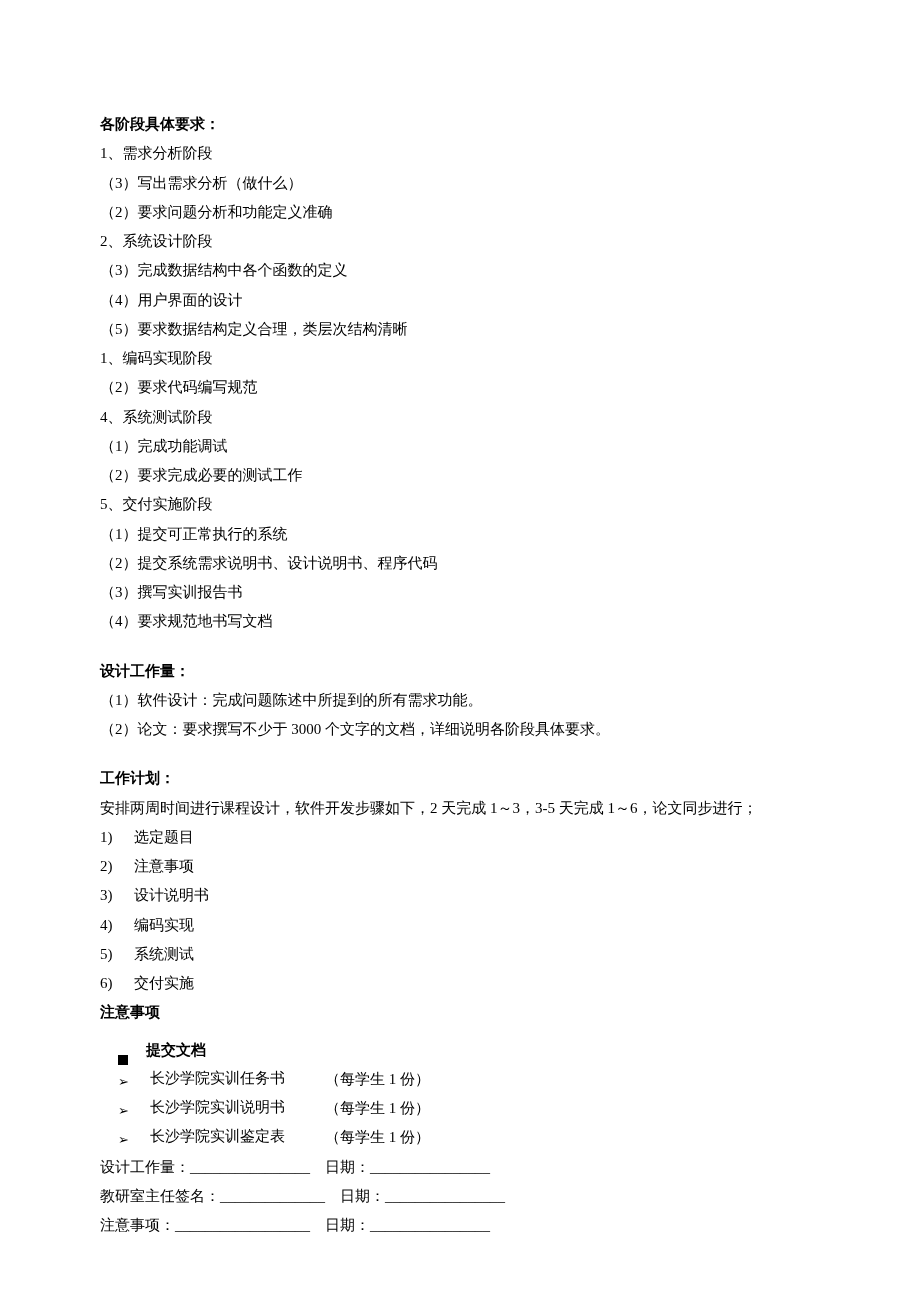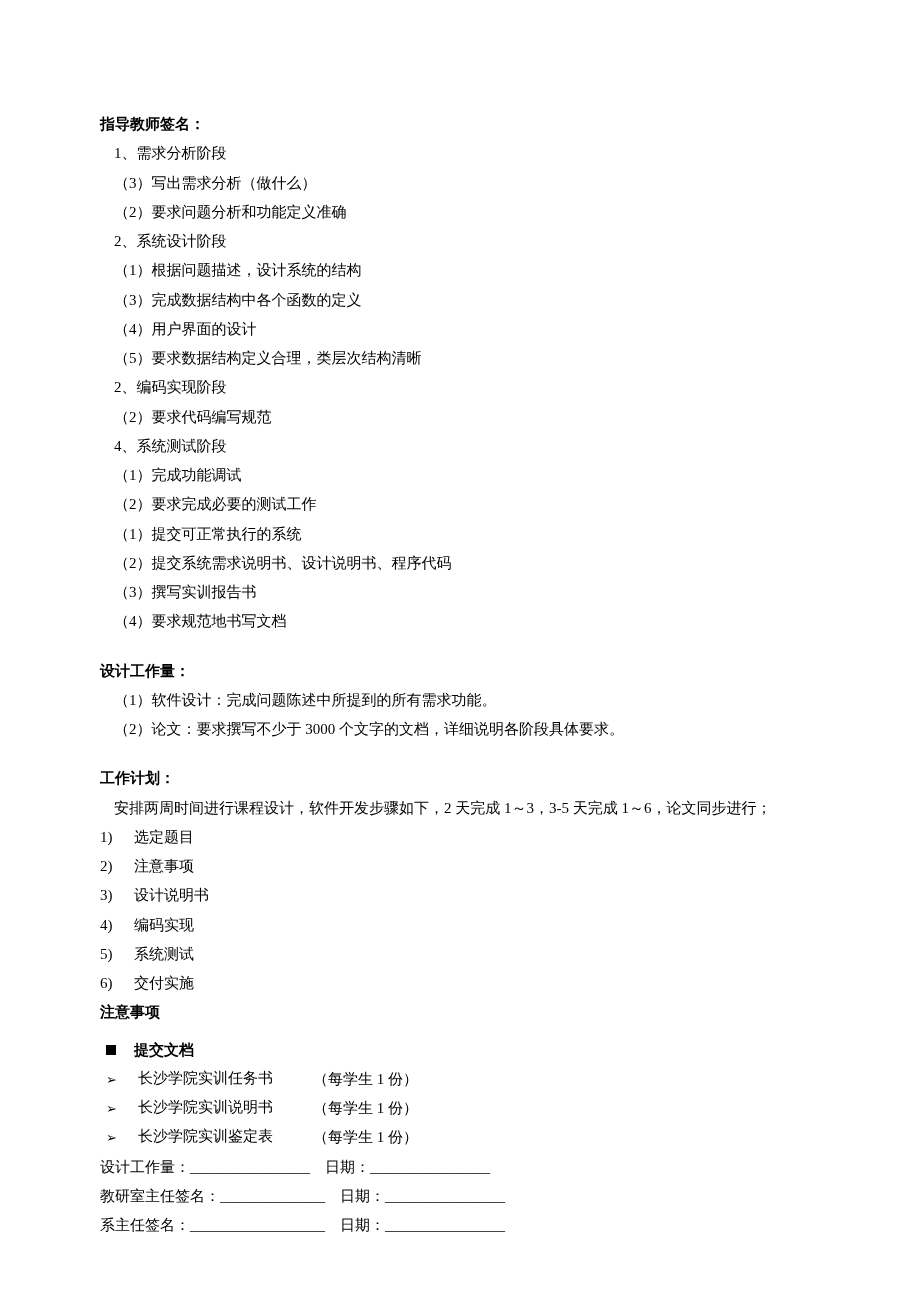--- a/index.html
+++ b/index.html
@@ -8,26 +8,26 @@
     font-family: "SimSun", "宋体", serif;
     font-size: 15px;
     color: #000;
     line-height: 1.95;
     width: 920px;
     height: 1302px;
     padding: 110px 100px 60px 100px;
   }
   .bold { font-weight: bold; }
   .section-title { font-weight: bold; }
-  .line { white-space: pre; margin-left: 14px; }
+  .line { white-space: pre; }
   .spacer { height: 20px; }
   .spacer-sm { height: 8px; }
   .num-list-row { display: flex; }
   .num-list-num { width: 34px; }
-  .bullet-row { display: flex; align-items: center; }
+  .bullet-row { display: flex; align-items: flex-end; margin-left: 12px; }
   .bullet-sq {
     width: 10px; height: 10px;
     background: #000;
     display: inline-block;
     margin-left: 6px;
     margin-right: 18px;
     flex-shrink: 0;
   }
   .bullet-arrow {
     width: 12px;
@@ -37,48 +37,48 @@
     flex-shrink: 0;
     font-family: Arial, sans-serif;
     font-size: 13px;
   }
   .doc-col1 { display: inline-block; width: 175px; font-family: Liberation Mono, monospace; }
   .sig-row { white-space: pre; }
 </style>
 </head>
 <body>
 
-<div class="section-title">指导教师签名：</div>
+<div class="section-title">各阶段具体要求：</div>
 
 <div>
   <div class="line">1、需求分析阶段</div>
   <div class="line">（3）写出需求分析（做什么）</div>
   <div class="line">（2）要求问题分析和功能定义准确</div>
 </div>
 
 <div>
   <div class="line">2、系统设计阶段</div>
-  <div class="line">（1）根据问题描述，设计系统的结构</div>
   <div class="line">（3）完成数据结构中各个函数的定义</div>
   <div class="line">（4）用户界面的设计</div>
   <div class="line">（5）要求数据结构定义合理，类层次结构清晰</div>
 </div>
 
 <div>
-  <div class="line">2、编码实现阶段</div>
+  <div class="line">1、编码实现阶段</div>
   <div class="line">（2）要求代码编写规范</div>
 </div>
 
 <div>
   <div class="line">4、系统测试阶段</div>
   <div class="line">（1）完成功能调试</div>
   <div class="line">（2）要求完成必要的测试工作</div>
 </div>
 
 <div>
+  <div class="line">5、交付实施阶段</div>
   <div class="line">（1）提交可正常执行的系统</div>
   <div class="line">（2）提交系统需求说明书、设计说明书、程序代码</div>
   <div class="line">（3）撰写实训报告书</div>
   <div class="line">（4）要求规范地书写文档</div>
 </div>
 
 <div class="spacer"></div>
 
 <div class="section-title">设计工作量：</div>
 <div class="line">（1）软件设计：完成问题陈述中所提到的所有需求功能。</div>
@@ -133,13 +133,13 @@
   <span>（每学生 1 份）</span>
 </div>
 <div class="bullet-row">
   <span class="bullet-arrow">➢</span>
   <span class="doc-col1">长沙学院实训鉴定表</span>
   <span>（每学生 1 份）</span>
 </div>
 
 <div class="sig-row">设计工作量：________________    日期：________________</div>
 <div class="sig-row">教研室主任签名：______________    日期：________________</div>
-<div class="sig-row">系主任签名：__________________    日期：________________</div>
+<div class="sig-row">注意事项：__________________    日期：________________</div>
 
 </body></html>

